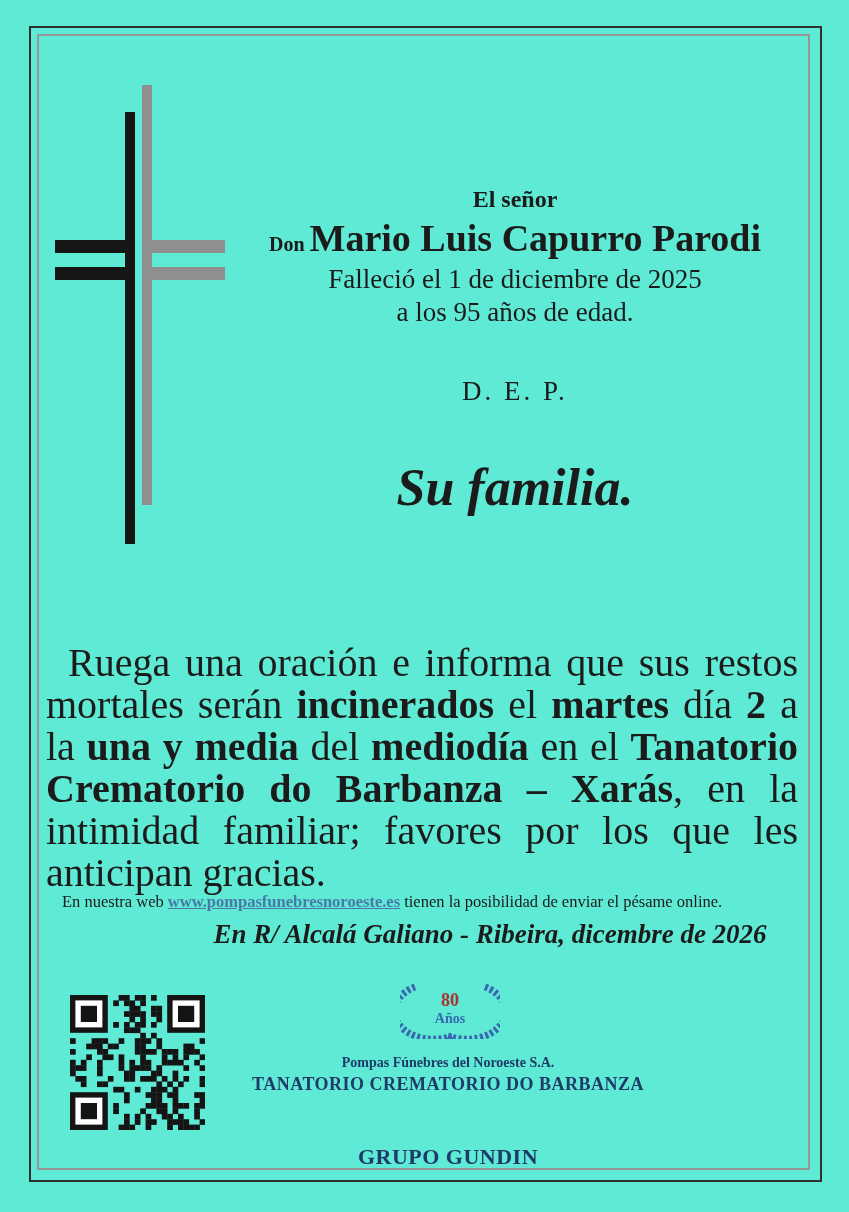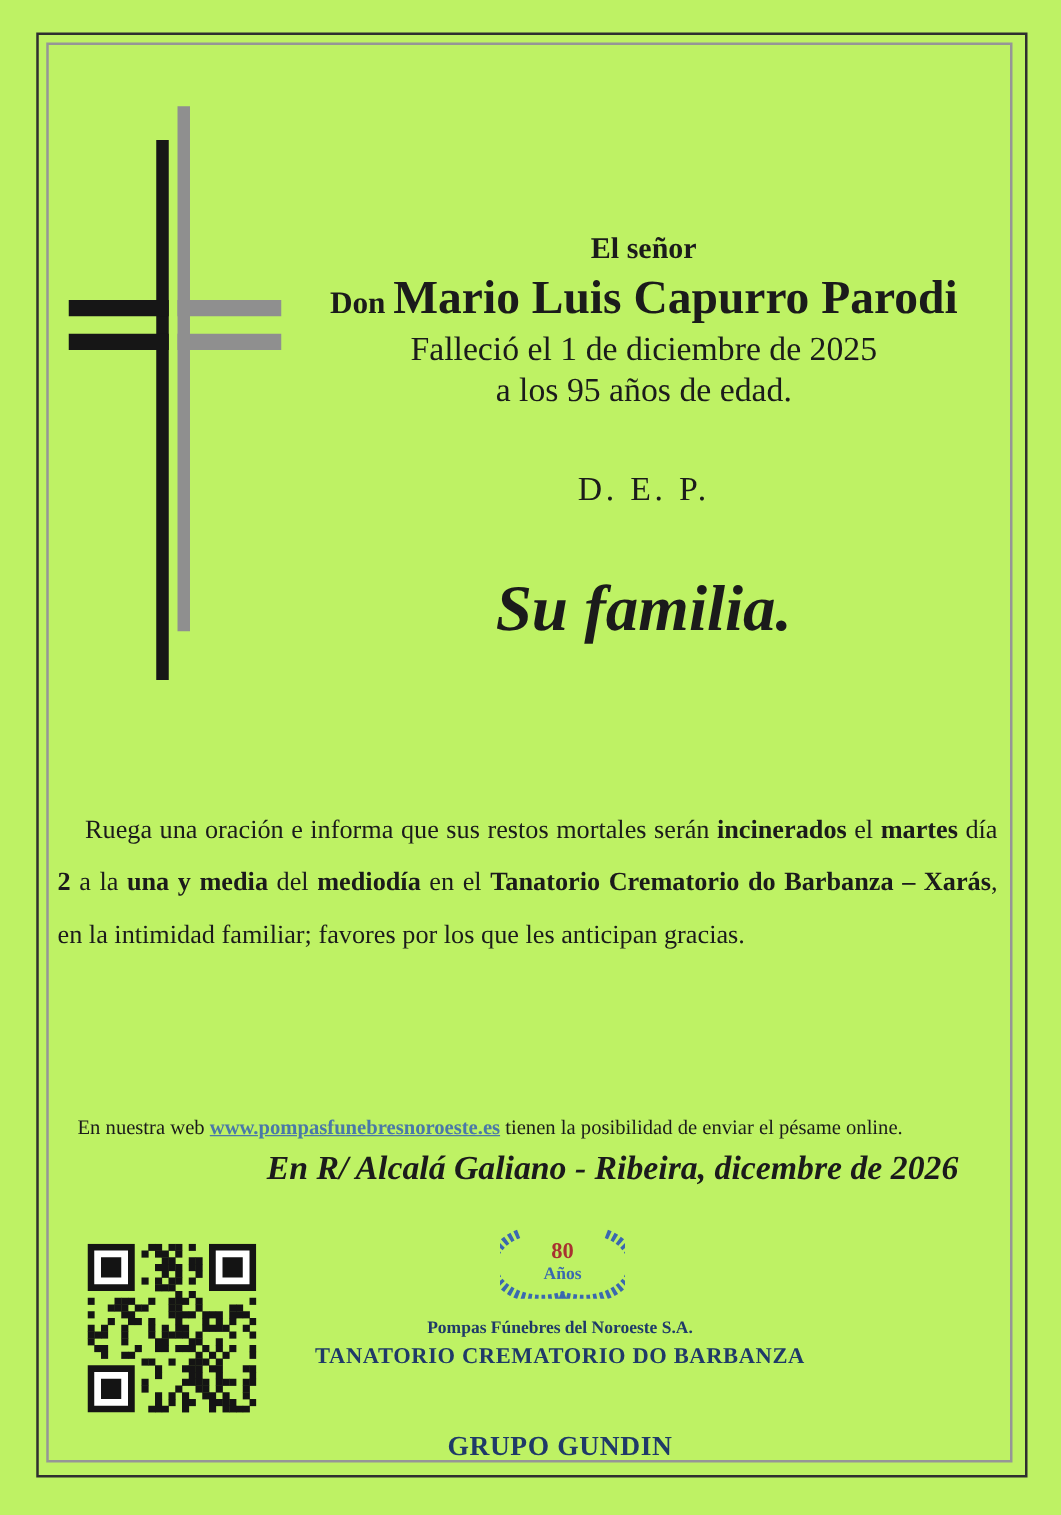--- a/index.html
+++ b/index.html
@@ -1,43 +1,43 @@
 <!DOCTYPE html>
 <html style="--ink: #1b1b1b; --navy: #1f3a68; --link-blue: #4a78a8; --wreath-blue: #3a68b0; --logo-red: #a83230; --cross-black: #161616; --cross-gray: #8f8f8f; --border-dark: #2f2f2f; --border-gray: #969696;"><head>
 <meta charset="utf-8">
 <style>
   html,body{margin:0;padding:0;background:#fff;}
   .page{
-    position:relative;width:849px;height:1212px;background:#bef264;
+    position:relative;width:849px;height:1212px;background:#5eead4;
     font-family:"Liberation Serif",serif;color:var(--ink,#1b1b1b);overflow:hidden;
   }
   
   .frame-outer{position:absolute;left:29px;top:26px;width:789px;height:1152px;border:2px solid var(--border-dark,#2f2f2f);}
   .frame-inner{position:absolute;left:37px;top:34px;width:769px;height:1132px;border:2px solid var(--border-gray,#969696);}
   
   .cross-bar{position:absolute;}
   .cv-black{left:125px;top:112px;width:10px;height:432px;background:var(--cross-black,#161616);}
   .cv-gray{left:142px;top:85px;width:10px;height:420px;background:var(--cross-gray,#8f8f8f);}
   .ch-black-top{left:55px;top:240px;width:80px;height:13px;background:var(--cross-black,#161616);}
   .ch-gray-top{left:142px;top:240px;width:83px;height:13px;background:var(--cross-gray,#8f8f8f);}
   .ch-black-bot{left:55px;top:267px;width:80px;height:13px;background:var(--cross-black,#161616);}
   .ch-gray-bot{left:142px;top:267px;width:83px;height:13px;background:var(--cross-gray,#8f8f8f);}
   
   .hline{position:absolute;left:150px;width:730px;text-align:center;}
   .salutation{top:186px;font-size:24px;font-weight:bold;}
   .name-line{top:216px;font-size:38px;font-weight:bold;white-space:nowrap;}
-  .honorific{font-size:25px;}
+  .honorific{font-size:20px;}
   .death1{top:264px;font-size:27px;}
   .death2{top:297px;font-size:27px;}
   .dep{top:376px;font-size:27px;letter-spacing:3px;}
   .family{top:458px;font-size:52px;font-weight:bold;font-style:italic;}
   
   .body-par{
     position:absolute;left:46px;top:642px;width:752px;
-    font-size:21px;line-height:42px;text-align:justify;text-indent:22px;
+    font-size:40px;line-height:42px;text-align:justify;text-indent:22px;
   }
   .seg-b{font-weight:bold;}
   
   .web-line{position:absolute;left:62px;top:892px;width:760px;font-size:16.5px;}
   .seg-link{color:var(--link-blue,#4a78a8);text-decoration:underline;font-weight:bold;}
   
   .place-date{position:absolute;left:170px;top:919px;width:640px;text-align:center;
     font-size:27px;font-weight:bold;font-style:italic;}
   
   .qr{position:absolute;left:70px;top:995px;width:135px;height:135px;}

